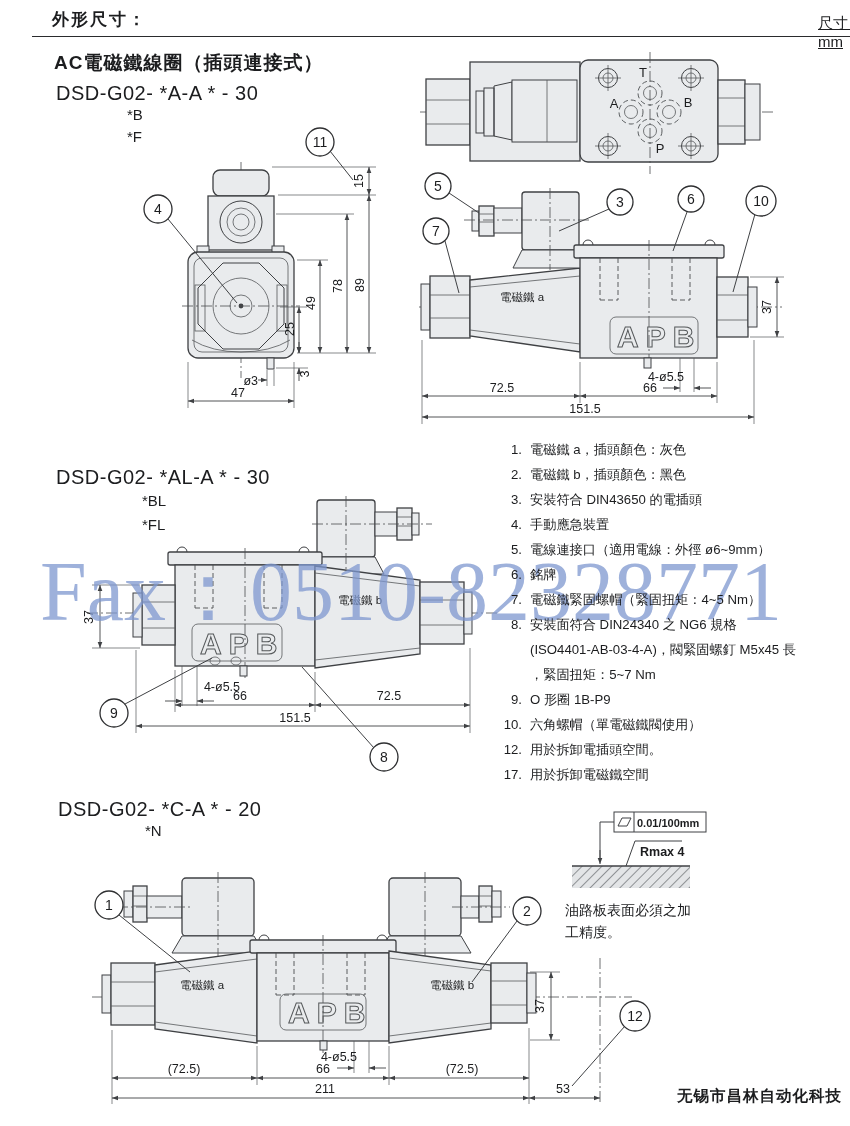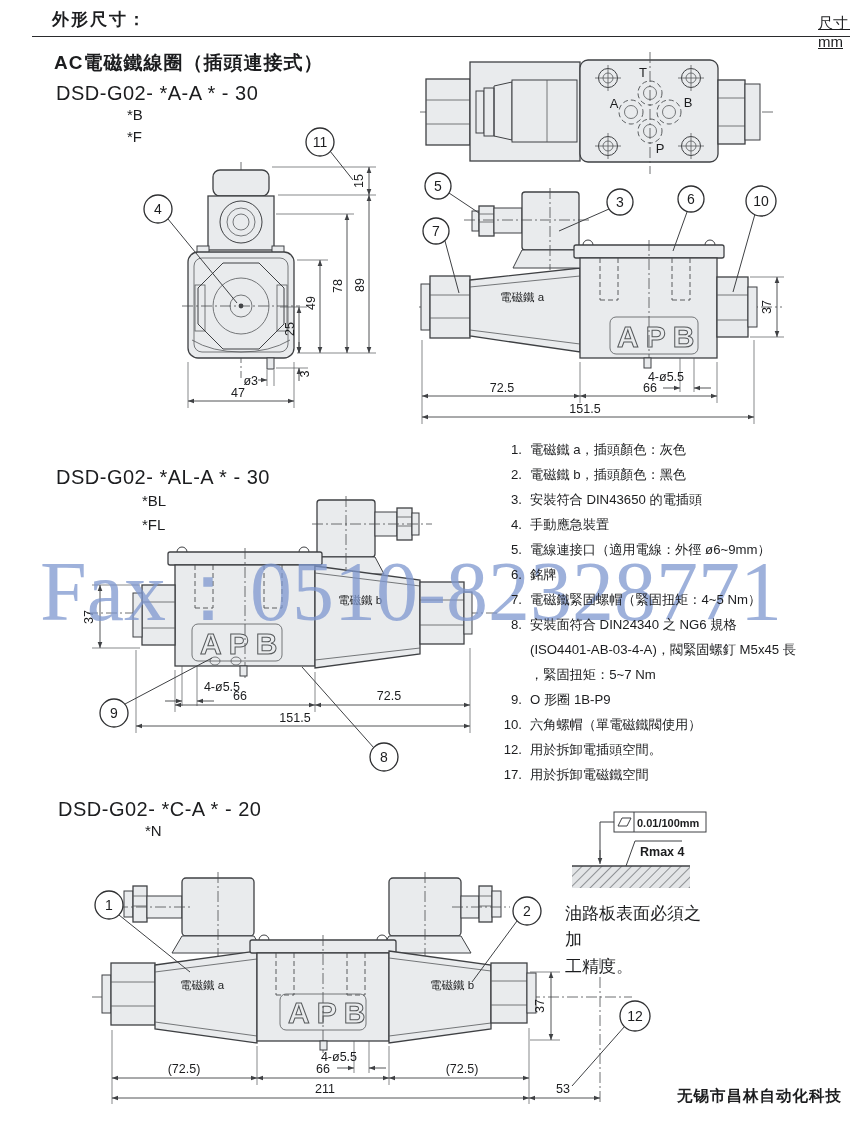--- a/index.html
+++ b/index.html
@@ -11,21 +11,21 @@
   .rule{border-top:1.6px solid #2a2b2d;}
   .sec-title{font-size:19px;font-weight:bold;letter-spacing:1px;}
   .model{font-size:20px;letter-spacing:.5px;text-align:center;}
   .variant{font-size:15px;}
   .notes{width:392px;font-size:13.2px;line-height:17px;z-index:3;}
   .note-row{display:flex;margin-bottom:8px;}
   .note-num{width:28px;text-align:right;margin-right:8px;flex:none;}
   .note-text{flex:1;}
   .wm{z-index:2;pointer-events:none;font-family:"Liberation Serif","DejaVu Serif",serif;
       font-size:84px;line-height:1;white-space:nowrap;color:rgba(125,151,207,.75);}
-  .finish-note{font-size:17px;line-height:1.55;width:140px;z-index:3;}
+  .finish-note{font-size:14px;line-height:1.55;width:140px;z-index:3;font-family:Liberation Mono, monospace;}
   .footer{font-size:15.5px;font-weight:bold;letter-spacing:1px;z-index:3;}
   svg{position:absolute;overflow:visible;}
   svg text{font-family:"Liberation Sans","DejaVu Sans",sans-serif;fill:#1c1d1f;}
   .part{fill:#e9ebed;stroke:#3f4144;stroke-width:1.3;}
   .part2{fill:#e9ebed;stroke:#3f4144;stroke-width:1;}
   .ln{stroke:#3f4144;stroke-width:1;fill:none;}
   .thin{stroke:#55585a;stroke-width:.8;fill:none;}
   .dash{stroke:#4a4d4f;stroke-width:.9;fill:none;stroke-dasharray:5 3;}
   .cl{stroke:#4a4d4f;stroke-width:.8;fill:none;stroke-dasharray:11 3 2 3;}
   .dimln{stroke:#3f4144;stroke-width:.9;fill:none;}

